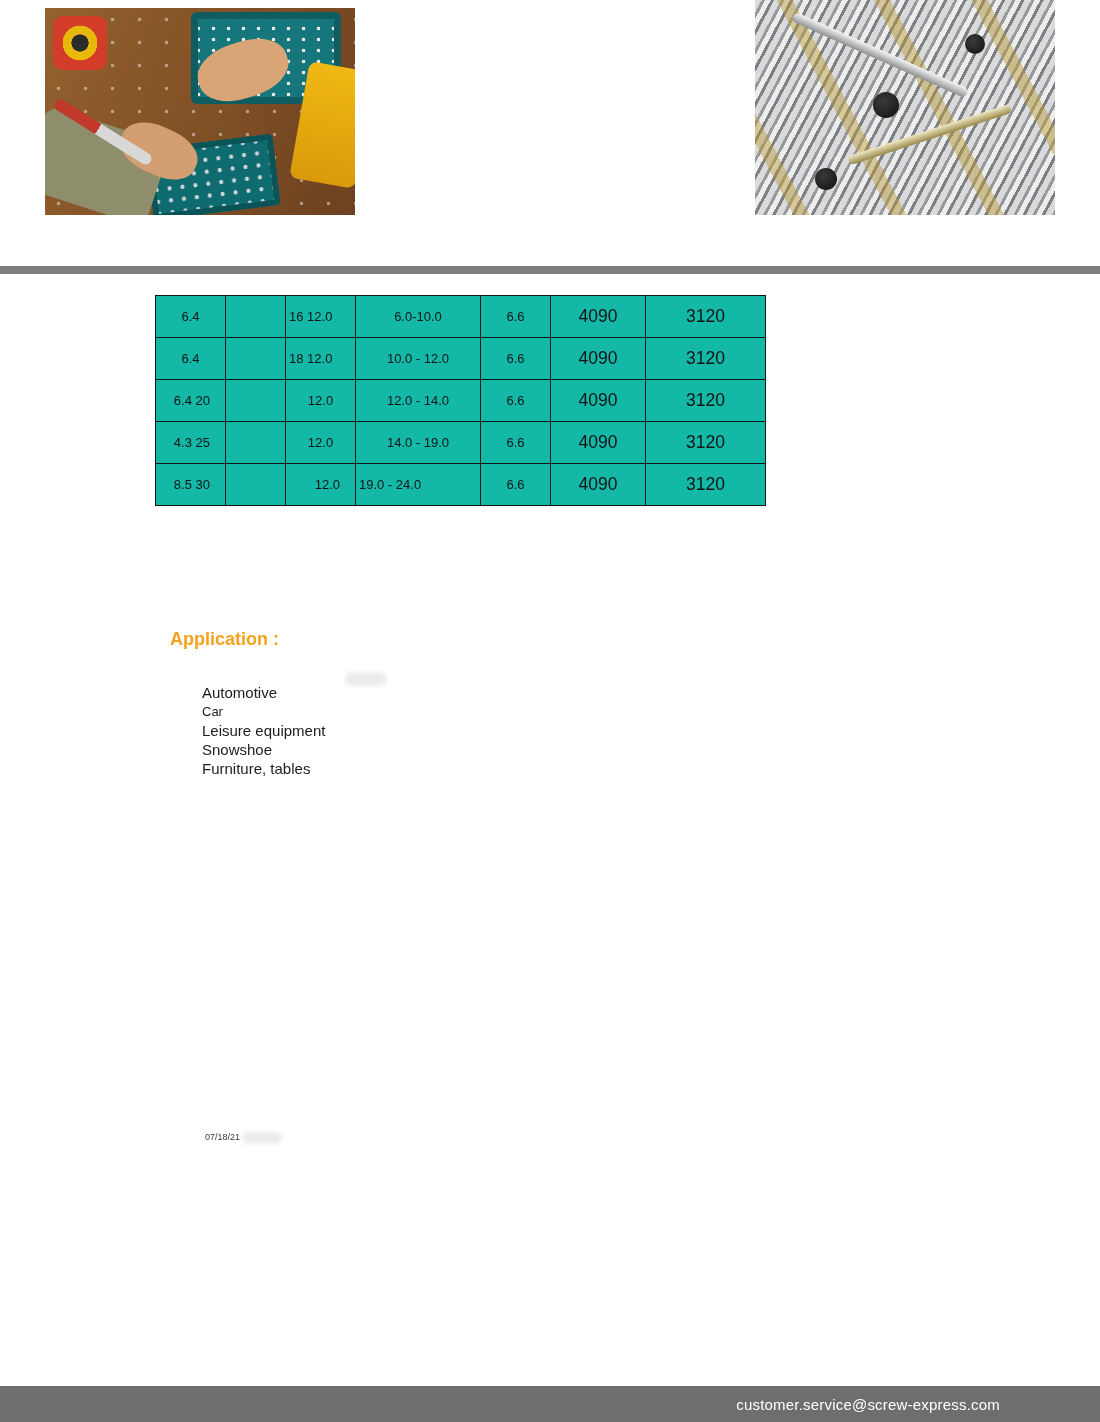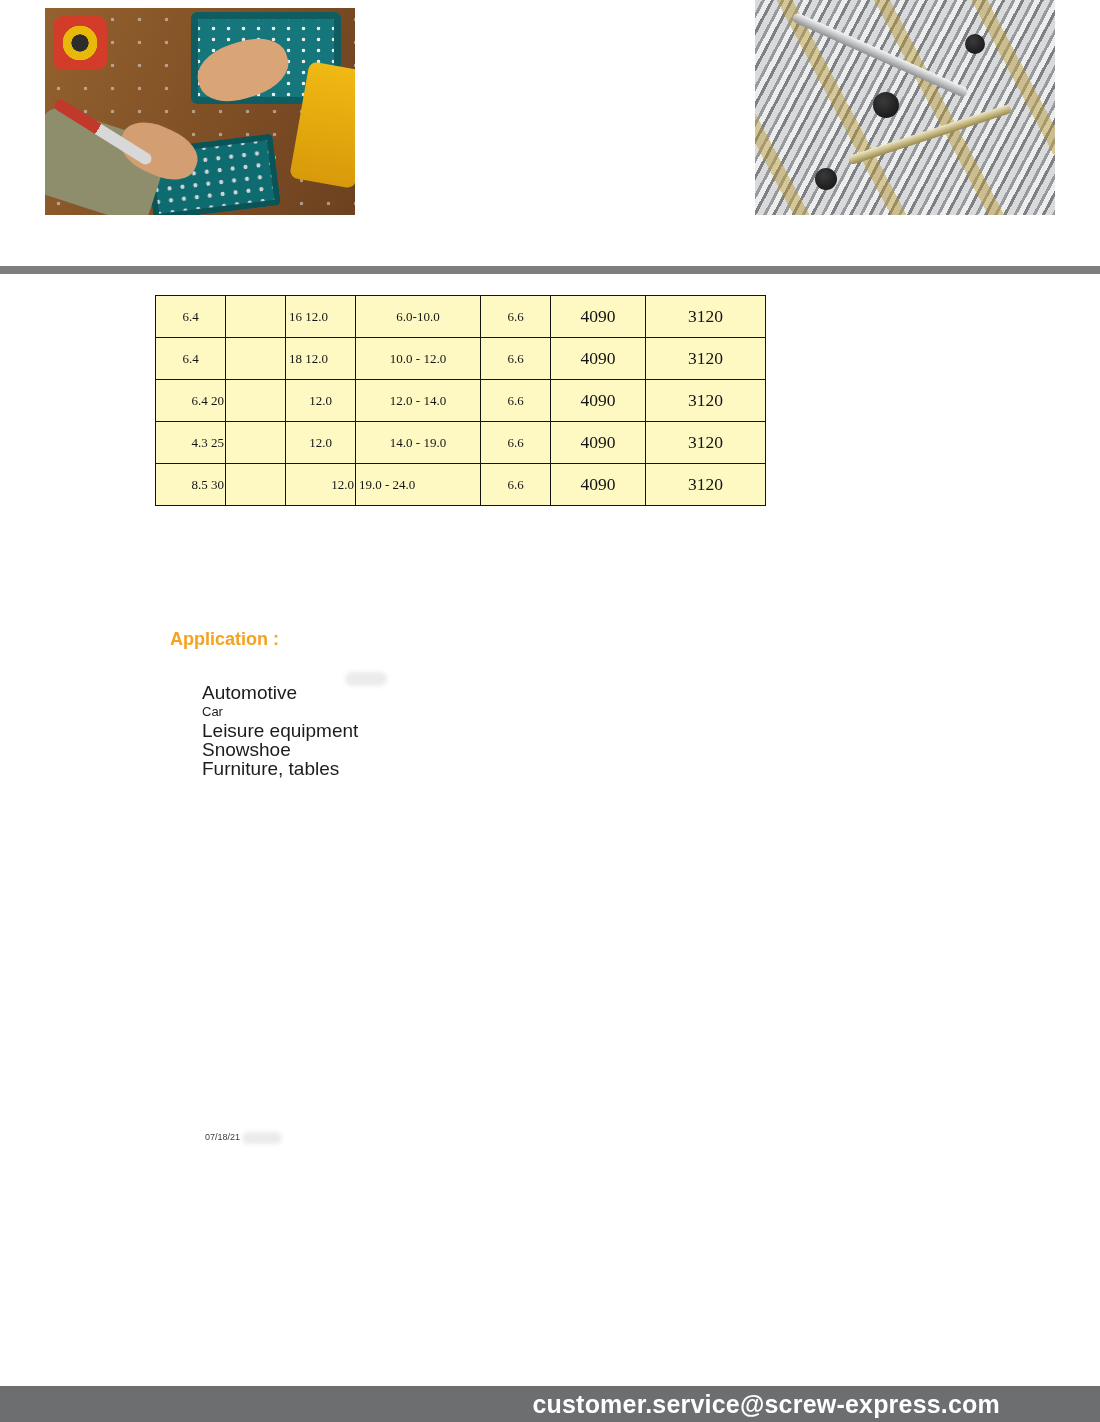--- a/index.html
+++ b/index.html
@@ -55,45 +55,45 @@
   .swoosh { display:block; margin:-4px auto 0 30px; }
 
   
   .banner { position:absolute; left:0; top:217px; width:1100px; height:49px; background:#ed7b22;
     display:flex; align-items:center; justify-content:center; }
   .banner-title { color:#ffffff; font-size:41px; font-weight:800; letter-spacing:-0.5px; }
   .banner-shadow { position:absolute; left:0; top:266px; width:1100px; height:8px; background:#7e7e7e; }
 
   
   .spec-table { position:absolute; left:155px; top:295px; display:grid;
-    border-left:1.5px solid #141414; border-top:1.5px solid #141414; background:#fef9c3;font-family:Liberation Serif, serif; }
+    border-left:1.5px solid #141414; border-top:1.5px solid #141414; background:#14b8a6; }
   .tcell { height:42px; border-right:1.5px solid #141414; border-bottom:1.5px solid #141414;
     display:flex; align-items:center; font-size:13px; color:#141414; white-space:nowrap; }
   .al-c { justify-content:center; }
   .al-l { justify-content:flex-start; padding-left:3px; }
-  .al-r { justify-content:flex-end; padding-right:1px; }
+  .al-r { justify-content:flex-end; padding-right:15px; }
   .tcell:nth-child(7n+6), .tcell:nth-child(7n+7) { font-size:17.5px;text-align:center; }
 
   
   .application { position:absolute; left:170px; top:585px;margin-top:44px; }
   .application-heading { color:#f5a21e; font-size:18px; font-weight:700; }
   .application-list { list-style:none; margin:33px 0 0 32px; }
-  .application-list li { font-size:19px; line-height:19px; color:#1c1c1c; }
+  .application-list li { font-size:15px; line-height:19px; color:#1c1c1c; }
   .application-list li:nth-child(2) { font-size:13px; }
 
   .smudge { position:absolute; background:rgba(205,205,205,.4); border-radius:8px; filter:blur(2px); }
   .smudge-1 { left:345px; top:672px; width:42px; height:14px; }
   .smudge-2 { left:242px; top:1132px; width:40px; height:12px; }
 
   .date-text { position:absolute; left:205px; top:1132px; font-size:9px; color:#3c3c3c; }
 
   
   .footer { position:absolute; left:0; top:1386px; width:1100px; height:36px; background:#6d6e70;
     display:flex; align-items:center; justify-content:flex-end; padding-right:100px; }
-  .footer-email { color:#ffffff; font-size:25px; font-weight:700; letter-spacing:0.2px; }
+  .footer-email { color:#ffffff; font-size:15px; font-weight:400; letter-spacing:0.2px; }
 </style>
 </head>
 <body>
 
 <div class="page">
 
   <div class="header">
 
     <div class="photo photo-left">
       <div class="ph scatter"></div>

